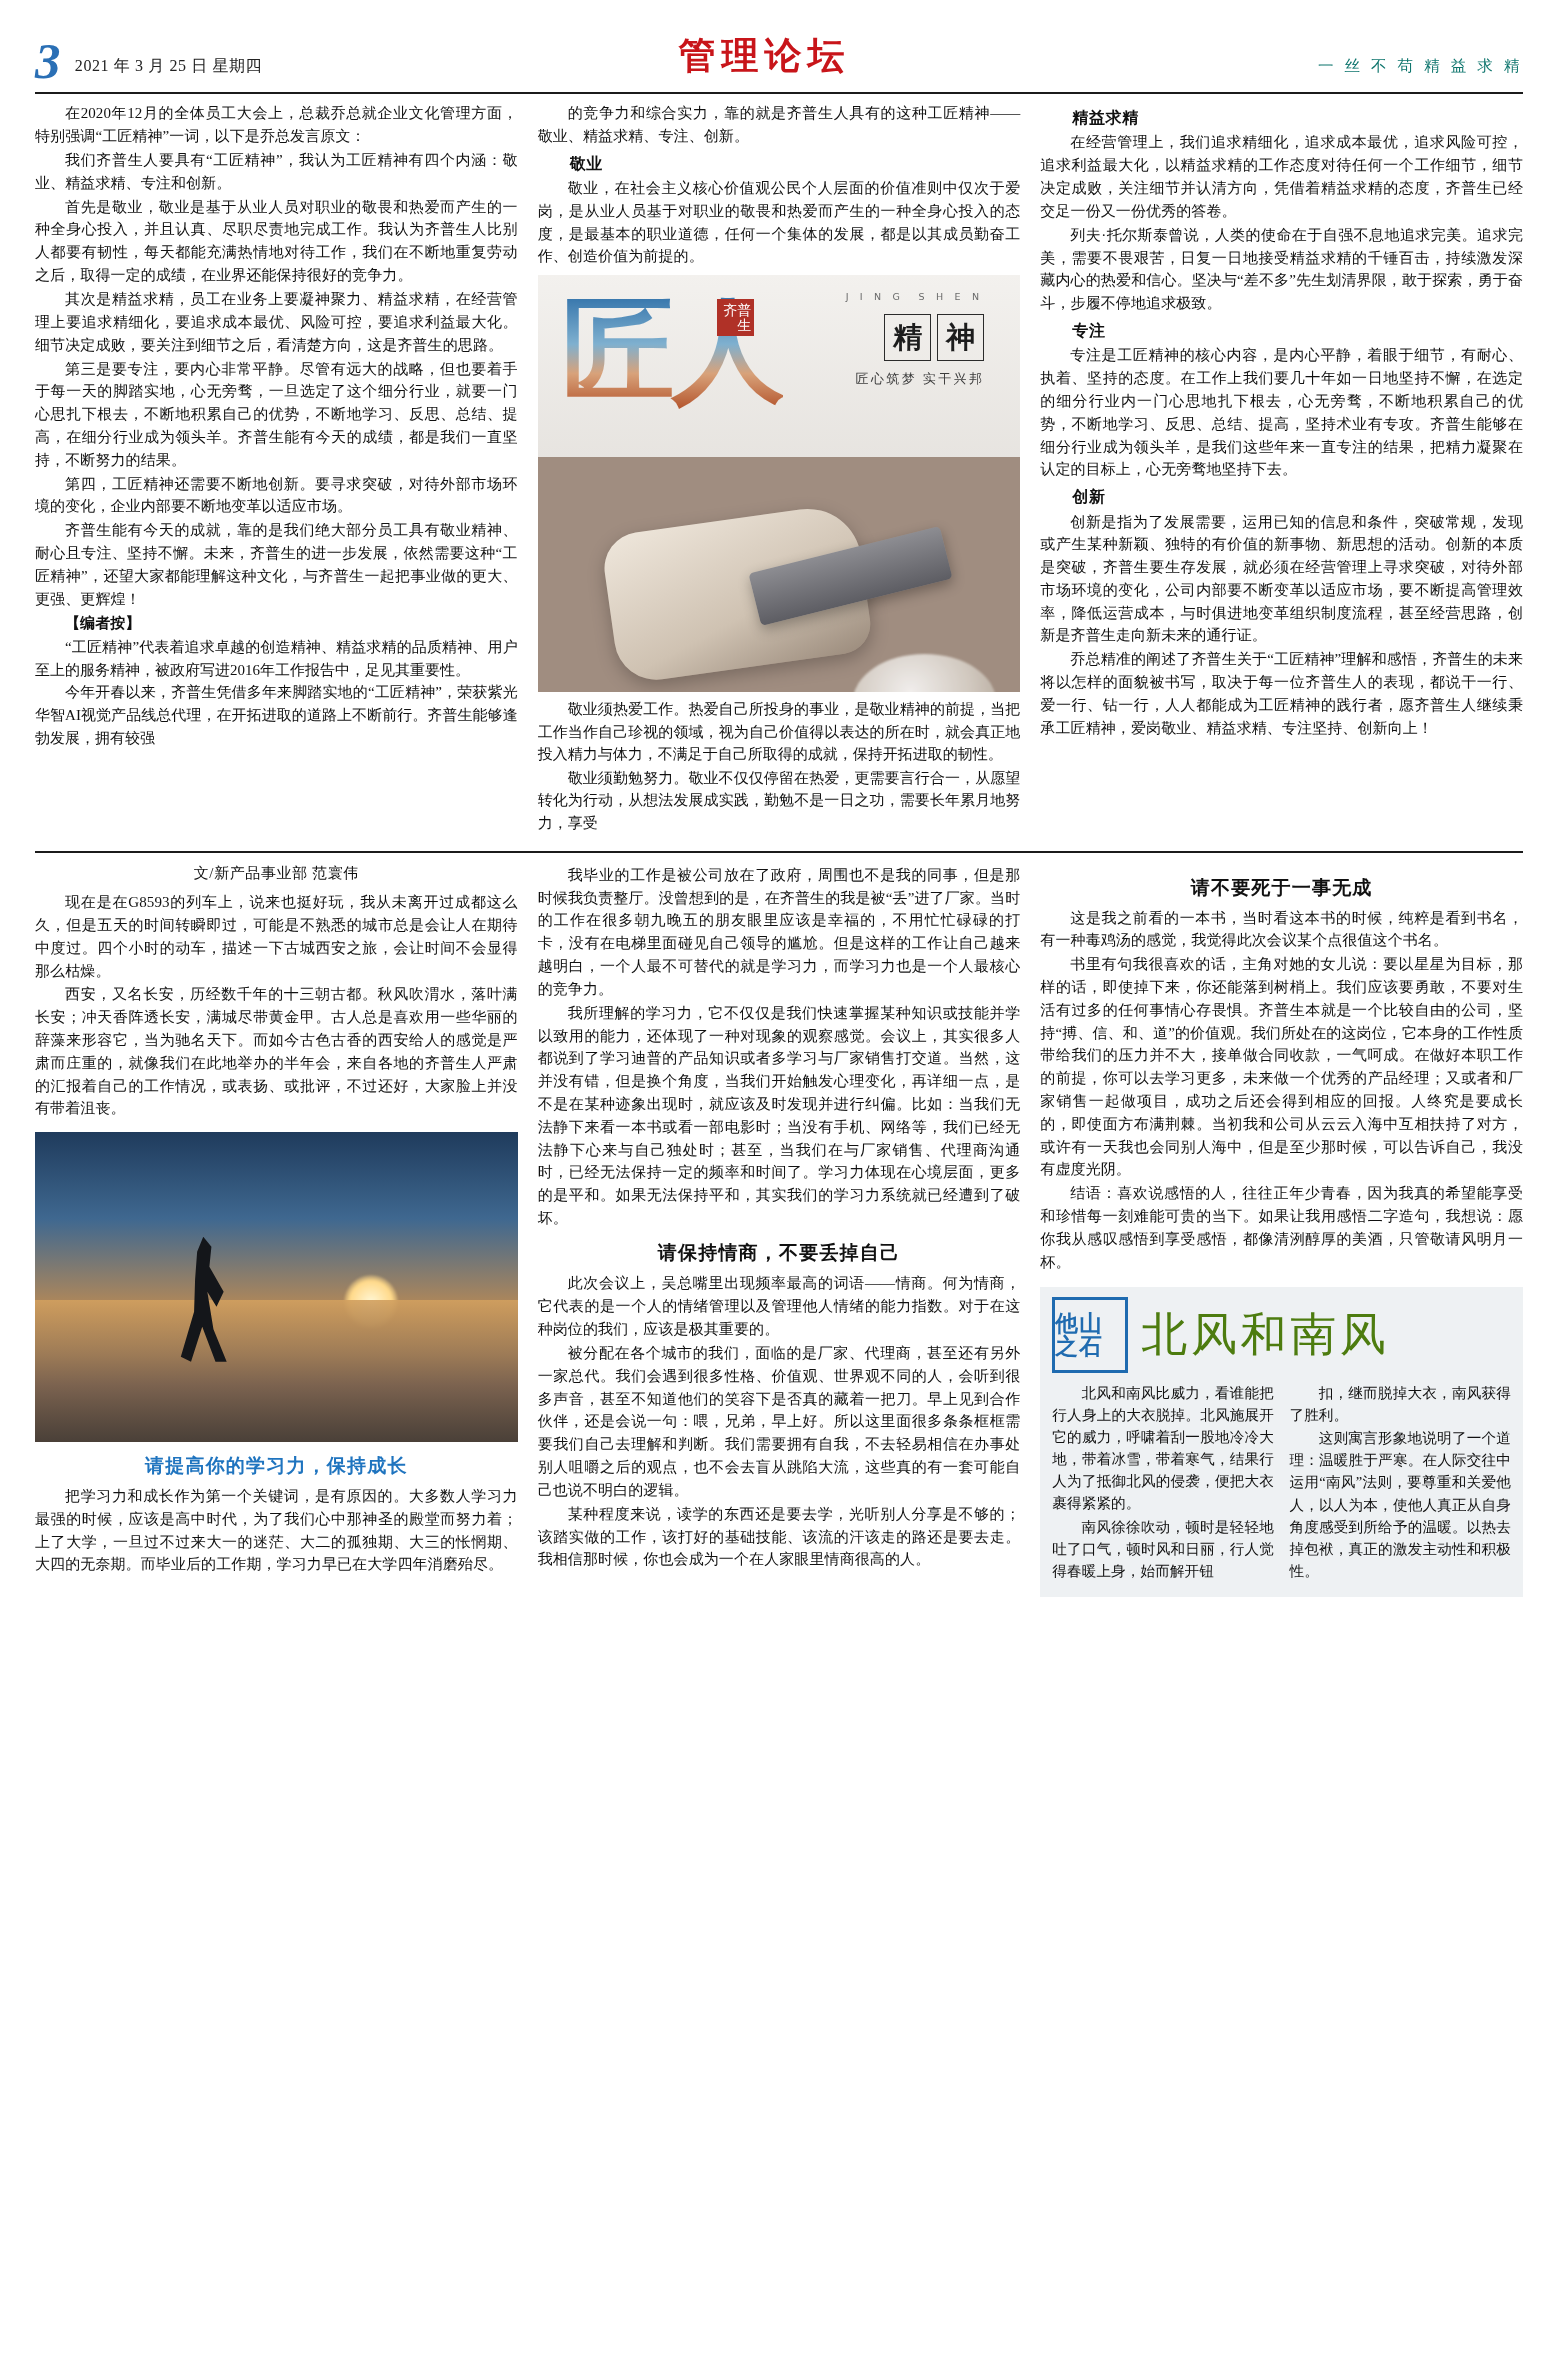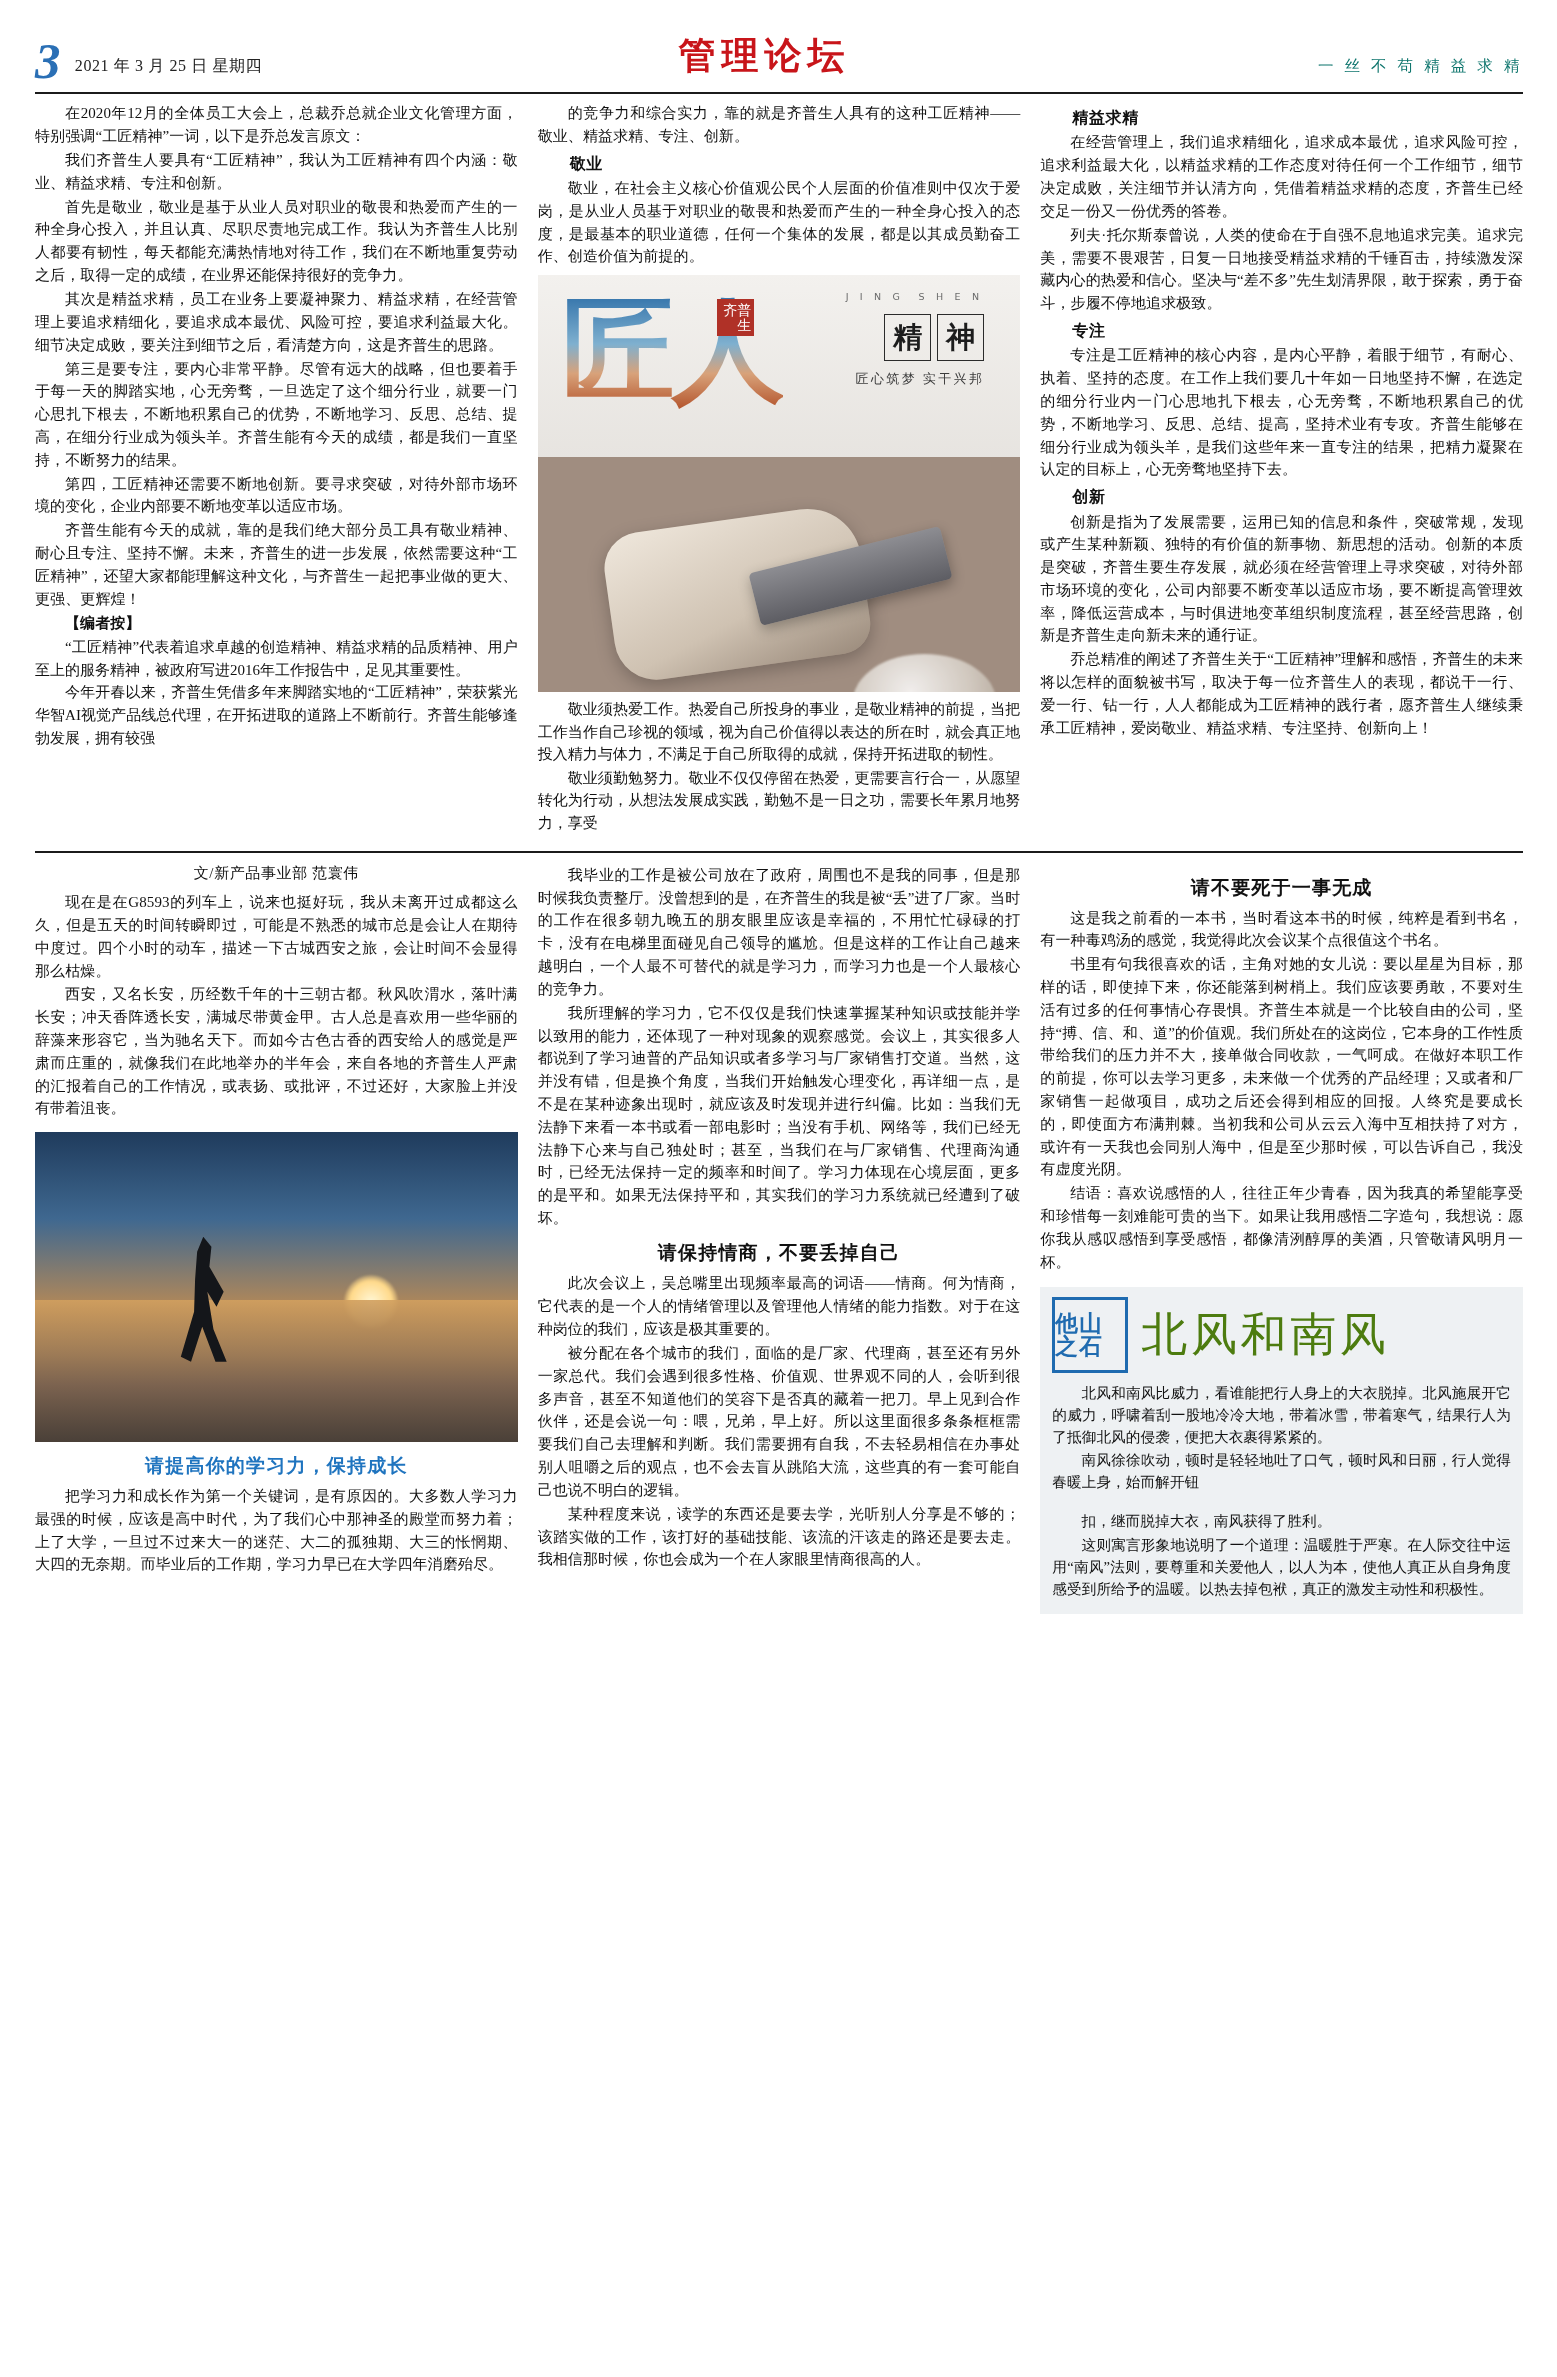--- a/index.html
+++ b/index.html
@@ -279,21 +279,21 @@
     letter-spacing:1.2px;
     flex:0 0 auto;
   }
   .stone-title {
     font-size:46px;
     font-weight:normal;
     letter-spacing:3.6px;
     color:#4d7c0f;
     font-family:"DejaVu Sans","Liberation Sans",sans-serif;
   }
-  .stone-cols { display:flex; gap:15.5px;flex-direction:column; }
+  .stone-cols { display:flex; gap:15.5px; }
   .stone-cols .col p.tx { font-size:14.6px; }
 </style>
 </head>
 <body>
 
 <div class="page">
 
   <div class="masthead">
     <div class="page-num">3</div>
     <div class="masthead-date">2021 年 3 月 25 日    星期四</div>

